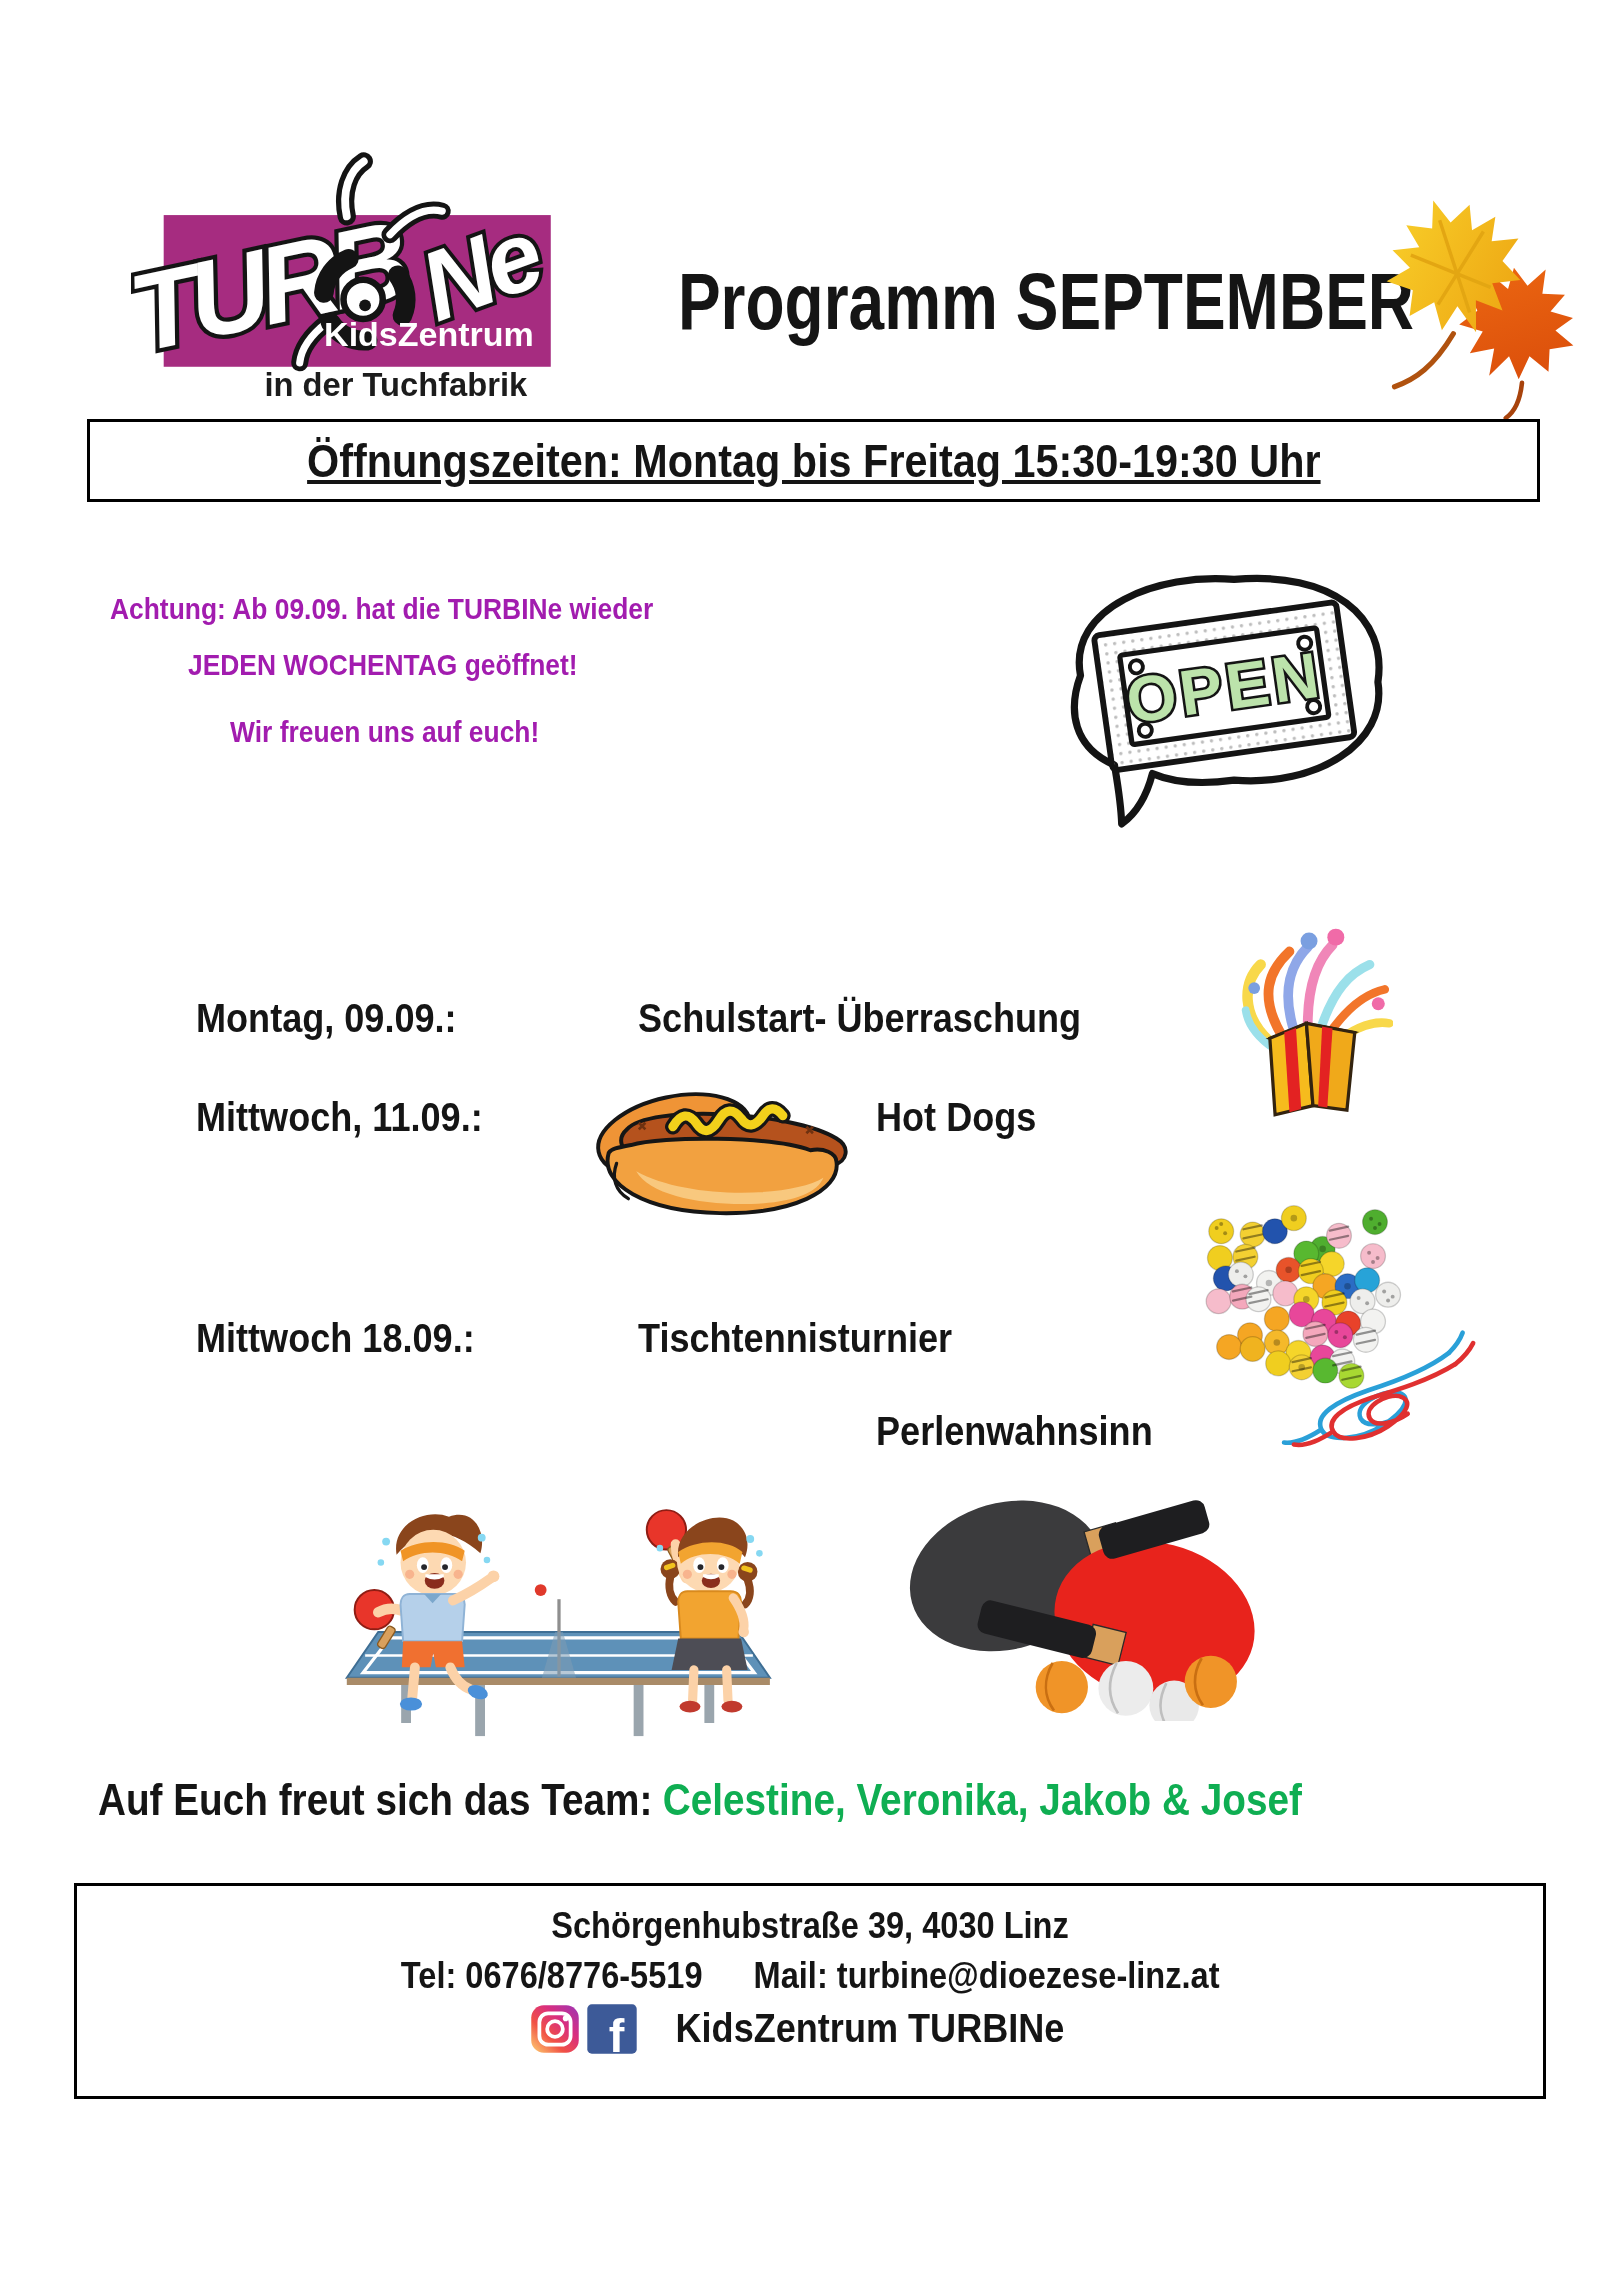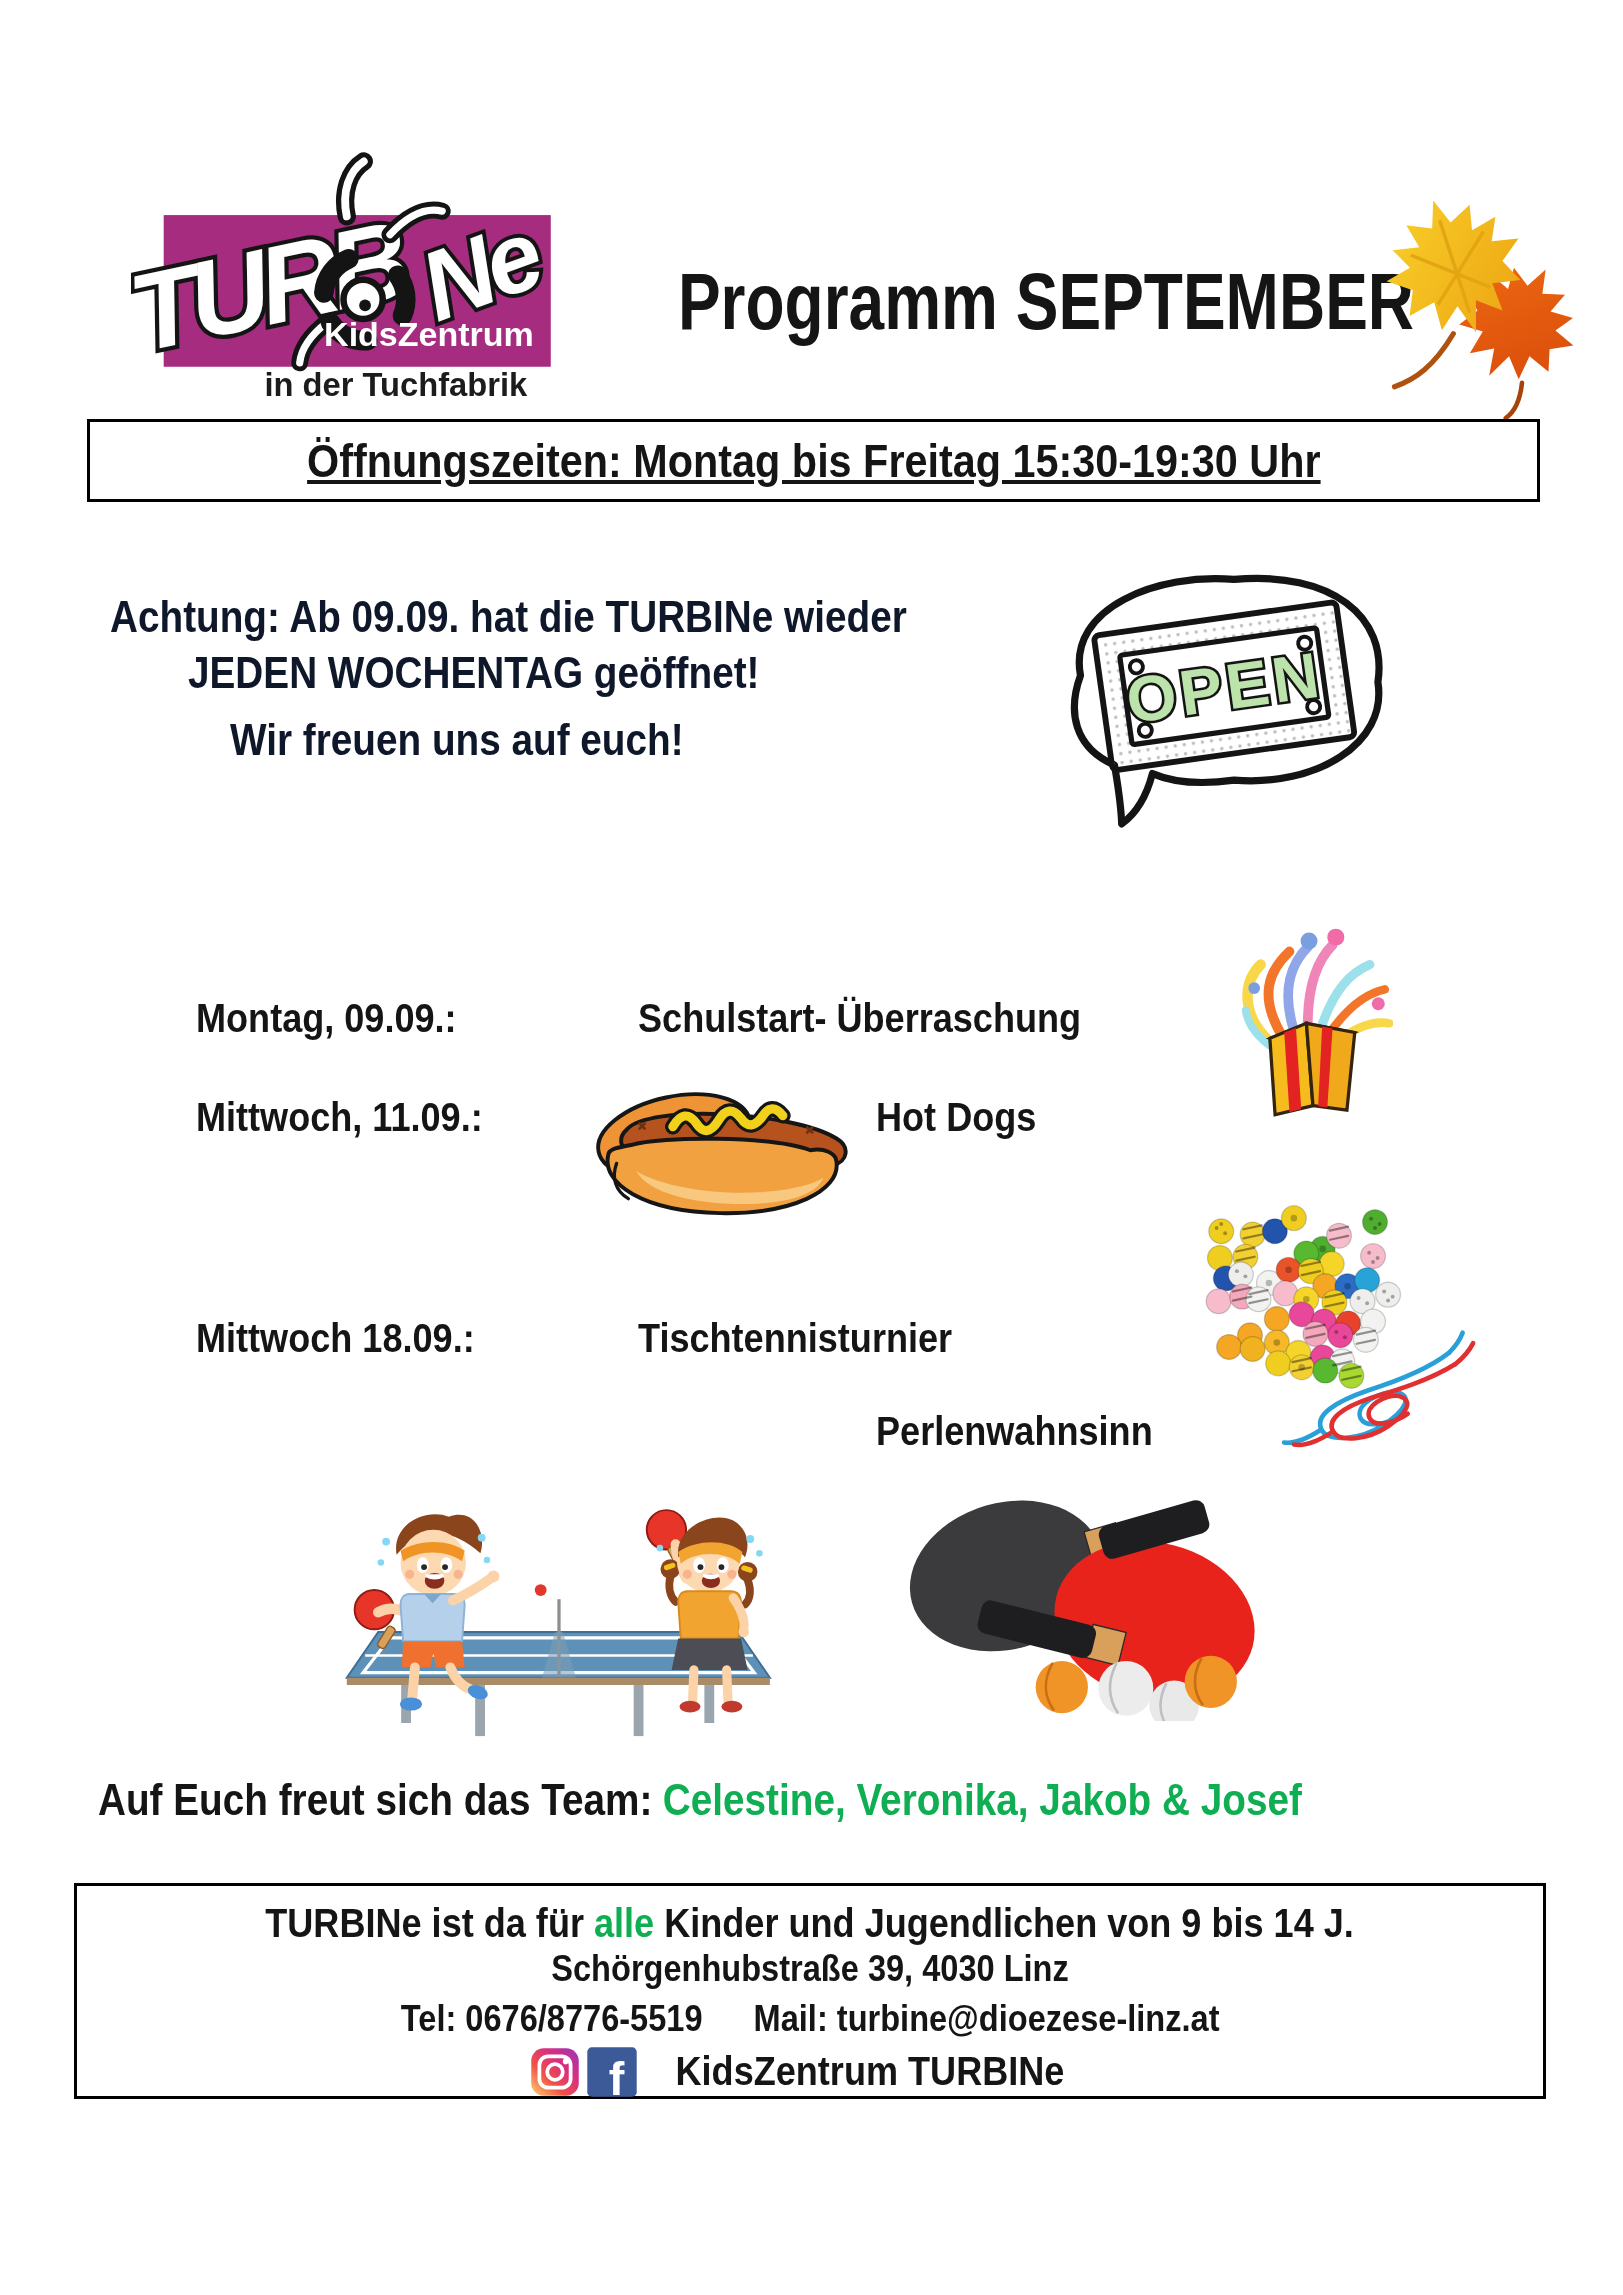--- a/index.html
+++ b/index.html
@@ -7,21 +7,21 @@
         font-family:"Liberation Sans",sans-serif;font-weight:bold;color:#151515;}
   .abs{position:absolute;}
   .nw{white-space:nowrap;}
   .sx{transform:scaleX(.88);transform-origin:0 50%;display:inline-block;}
   .sxc{transform:scaleX(.88);transform-origin:50% 50%;display:inline-block;}
   .title{left:602px;top:262px;width:759px;text-align:center;font-size:80px;line-height:1;
          transform:scaleX(.80);transform-origin:50% 0;}
   .hours-box{left:87px;top:419px;width:1447px;height:77px;border:3.3px solid #000;
              display:flex;align-items:center;justify-content:center;text-decoration:underline;}
   .hours-text{font-size:47px;}
-  .notice{color:#0f172a;font-size:44px;}
+  .notice{color:#a21caf;font-size:30px;}
   .n1{left:110px;top:592px;}
   .n2{left:188px;top:648px;}
   .n3{left:230px;top:715px;}
   .heading{left:108px;top:870px;font-size:47px;text-decoration:underline;
            text-decoration-thickness:3.9px;text-underline-offset:7.9px;}
   .prog{font-size:41px;}
   .team{left:98px;top:1775px;font-size:44px;}
   .green{color:#0fae52;}
   .footer-box{left:74px;top:1883px;width:1472px;height:216px;border:3.3px solid #000;
               display:flex;flex-direction:column;align-items:center;text-align:center;
@@ -362,21 +362,20 @@
       <path d="M410,294 C398,318 398,342 412,362" stroke="#bfbfbf" stroke-width="4" fill="none"></path>
     <circle cx="478" cy="292" r="40" fill="#f09428"></circle>
       <path d="M464,256 C450,280 450,306 466,328" stroke="#c96f12" stroke-width="4" fill="none"></path>
   </svg>
 
   <div class="abs team nw">
     <span class="sx"><span>Auf Euch freut sich das Team:</span><span class="green" style="margin-left:11.8px">Celestine, Veronika, Jakob &amp; Josef</span></span>
   </div>
 
   <div class="abs footer-box">
-    <div class="f1 nw"><span class="sxc"><span>TURBINe ist da für </span><span class="green">alle</span><span> Kinder und Jugendlichen von 9 bis 14 J.</span></span></div>
     <div class="f2 nw"><span class="sxc">Schörgenhubstraße 39, 4030 Linz</span></div>
     <div class="f3 nw"><span class="sxc"><span class="tel">Tel: 0676/8776-5519</span><span>Mail: turbine@dioezese-linz.at</span></span></div>
     <div class="social-row">
       <svg class="ig" width="50" height="50" viewBox="0 0 80 80">
         <defs>
           <linearGradient id="igGrad" x1="0" y1="1" x2="1" y2="0">
             <stop offset="0" stop-color="#fed373"></stop>
               <stop offset="0.35" stop-color="#f15245"></stop>
             <stop offset="0.65" stop-color="#d92e7f"></stop>
               <stop offset="1" stop-color="#9b36b7"></stop>

